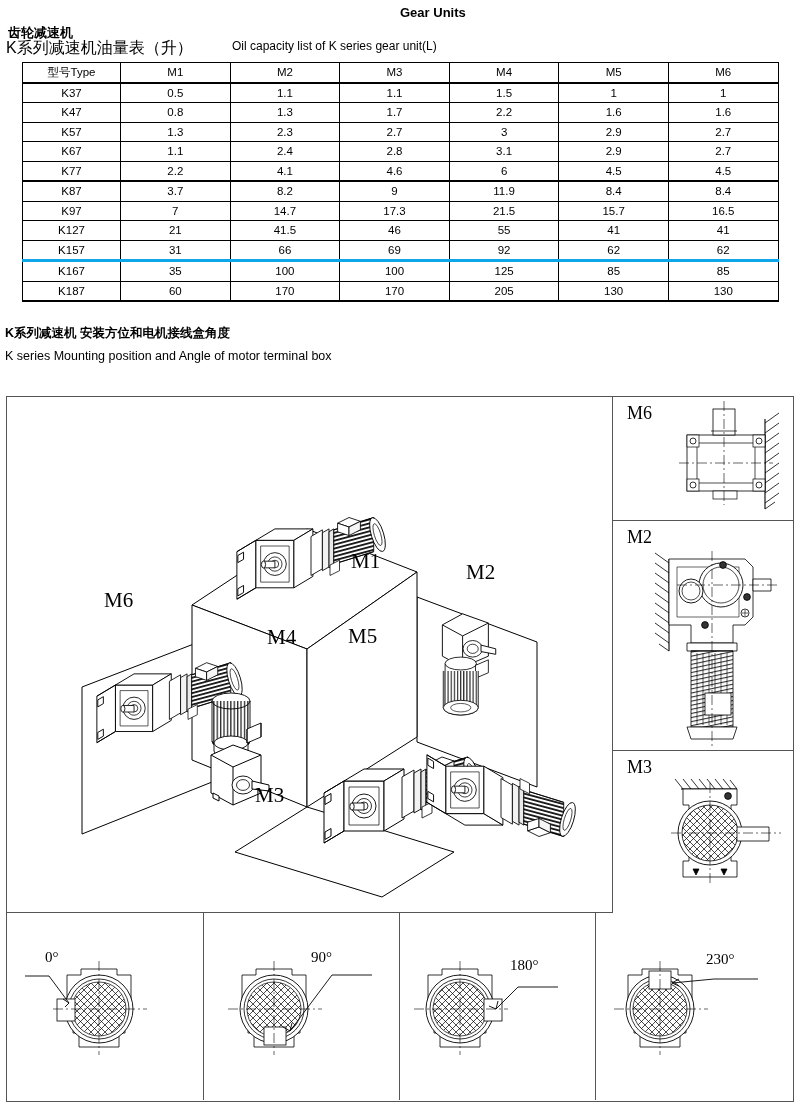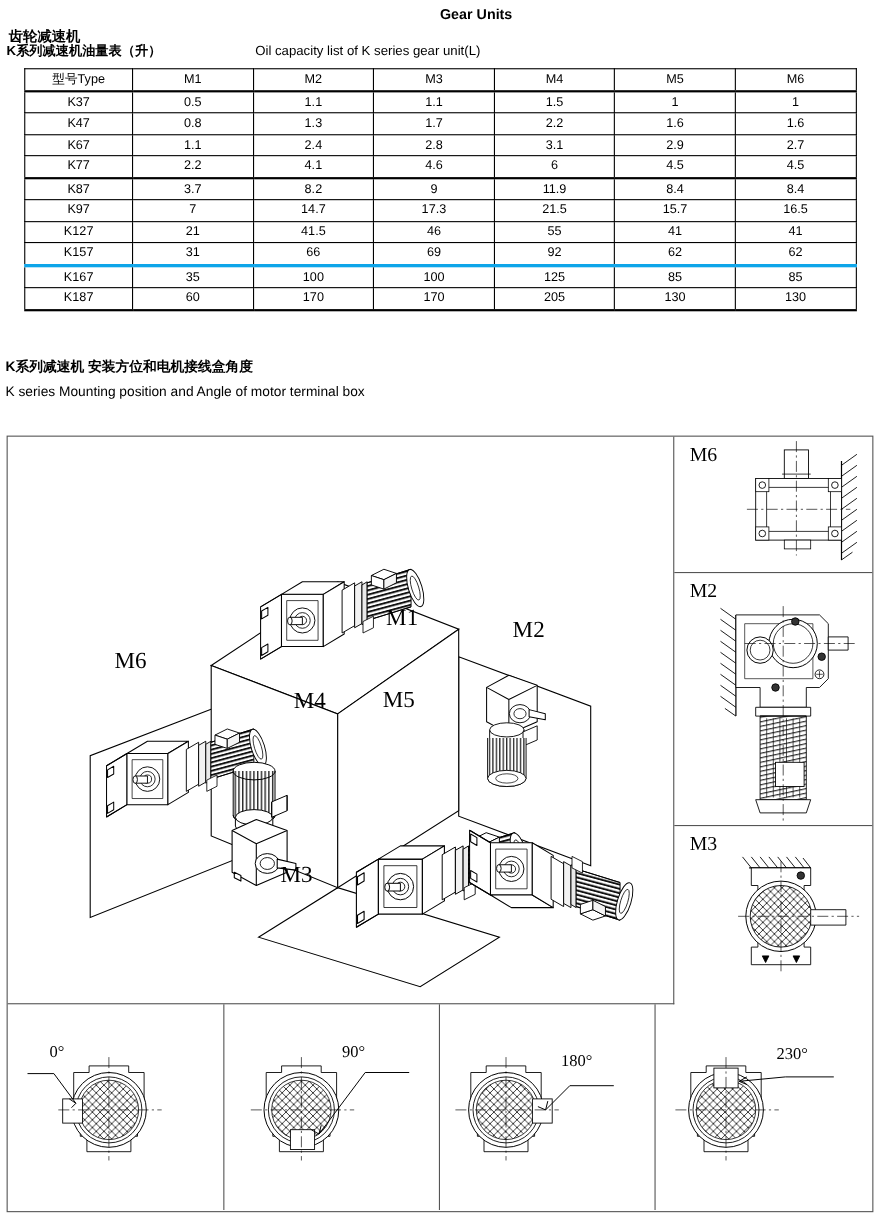--- a/index.html
+++ b/index.html
@@ -20,21 +20,21 @@
     font-size:13px; font-weight:bold; letter-spacing:0px;margin-top:20px;
   }
   #doc-title-en {
     position:absolute; left:400px; top:5px;
     font-size:13px; font-weight:bold;
   }
 
   
   #oil-caption-cn {
     position:absolute; left:6px; top:38px;
-    font-size:12px; font-weight:bold;
+    font-size:16px; font-weight:normal;
   }
   #oil-caption-en {
     position:absolute; left:232px; top:39px;
     font-size:12px; font-weight:normal;
   }
 
   
   #oil-table {
     position:absolute; left:22px; top:62px;
     width:756px;
@@ -171,20 +171,29 @@
       <tr>
         <td class="type-cell">K47</td>
         <td>0.8</td>
         <td>1.3</td>
         <td>1.7</td>
         <td>2.2</td>
         <td>1.6</td>
         <td>1.6</td>
       </tr>
       <tr>
+        <td class="type-cell">K57</td>
+        <td>1.3</td>
+        <td>2.3</td>
+        <td>2.7</td>
+        <td>3</td>
+        <td>2.9</td>
+        <td>2.7</td>
+      </tr>
+      <tr>
         <td class="type-cell">K67</td>
         <td>1.1</td>
         <td>2.4</td>
         <td>2.8</td>
         <td>3.1</td>
         <td>2.9</td>
         <td>2.7</td>
       </tr>
       <tr class="thick-bottom">
         <td class="type-cell">K77</td>

